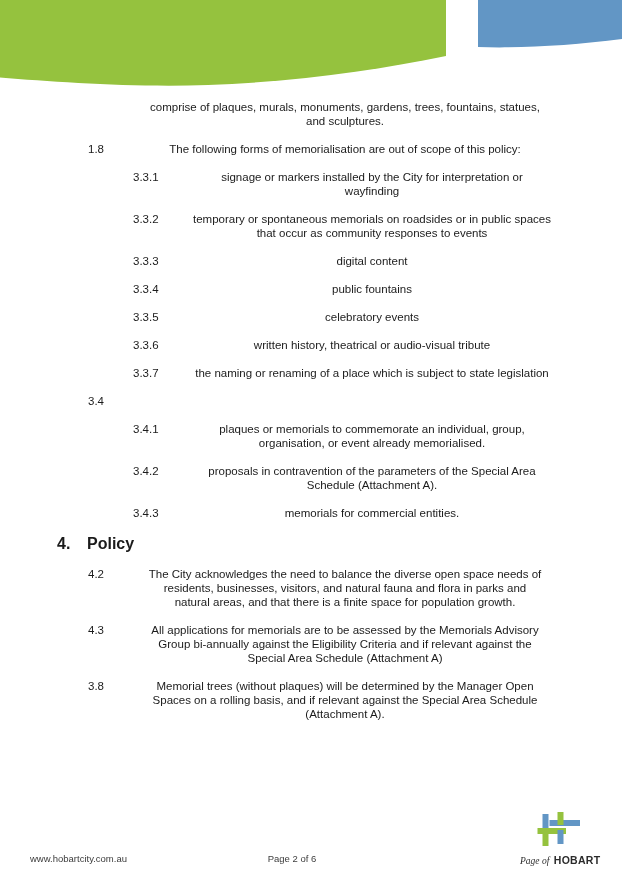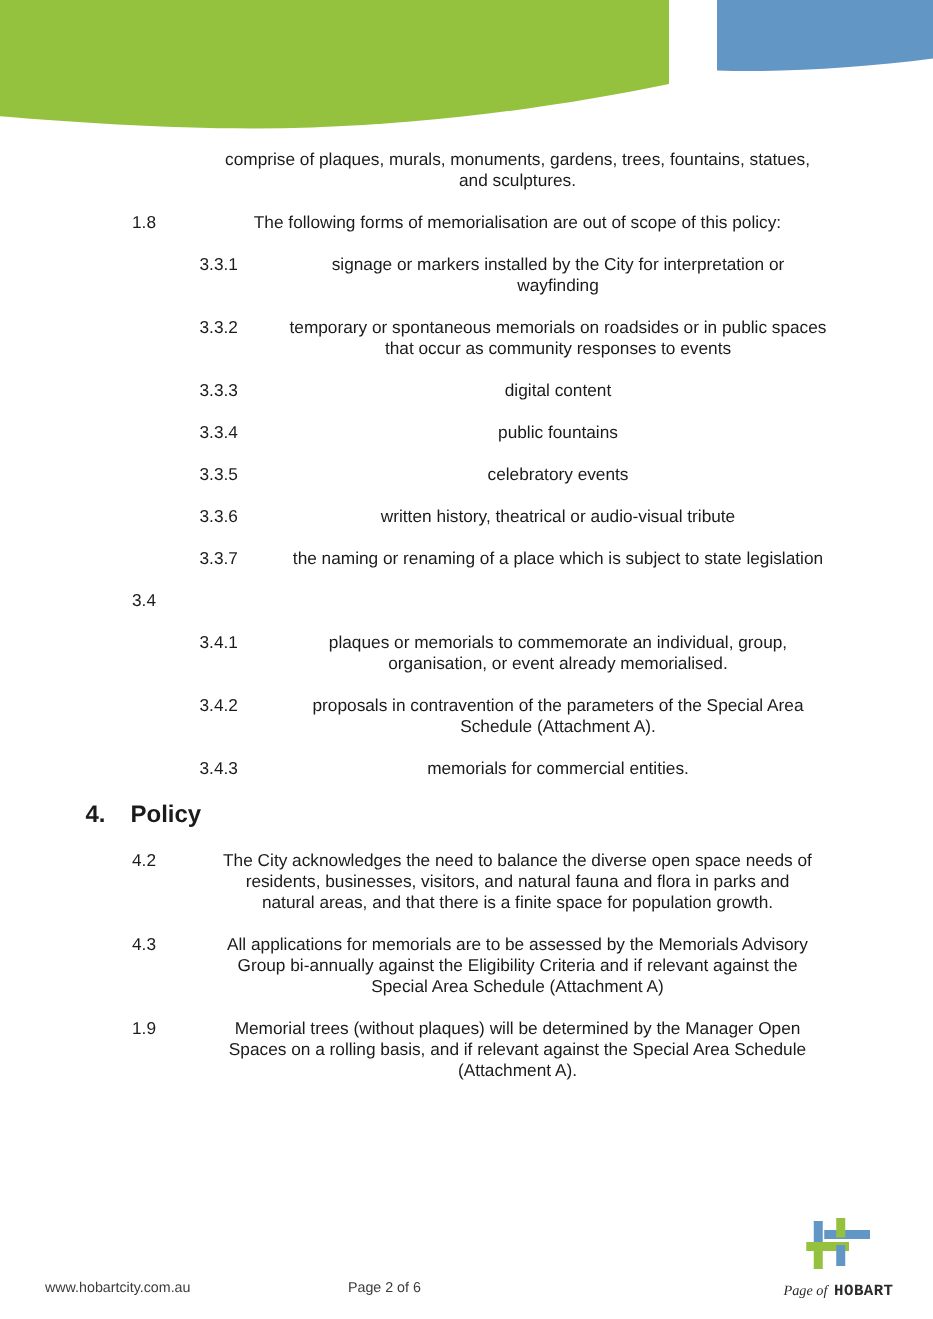--- a/index.html
+++ b/index.html
@@ -53,39 +53,39 @@
   .f-url {
     position: absolute;
     left: 30px; top: 837px;
     font-size: 9.5px;
     color: var(--footer-text, #3c3c3c);
   }
   .f-page {
     position: absolute;
     left: 232px; top: 837px;
     width: 120px;
-    text-align: left;
+    text-align: center;
     font-size: 9.5px;
     color: var(--footer-text, #3c3c3c);
   }
   .logo {
     position: absolute;
     right: 24px; top: 795px;
     width: 78px;
     text-align: center;
   }
   .logo-mark { display: block; margin: 0 auto 2px auto; }
   .logo-text { white-space: nowrap; color: #2b2b2b; }
   .logo-text .cityof {
     font-family: "Liberation Serif", serif;
     font-style: italic;
     font-size: 9.5px;
   }
   .logo-text .hobart {
-    font-family: Liberation Mono, monospace;
+    font-family: Liberation Sans, sans-serif;
     font-weight: bold;
     font-size: 10.5px;
     letter-spacing: 0.3px;
   }
 </style>
 </head>
 <body>
 
 <div class="page">
 
@@ -158,21 +158,21 @@
 residents, businesses, visitors, and natural fauna and flora in parks and
 natural areas, and that there is a finite space for population growth.</span>
         </div>
         <div class="clause lvl1">
           <span class="num">4.3</span>
           <span class="text">All applications for memorials are to be assessed by the Memorials Advisory
 Group bi-annually against the Eligibility Criteria and if relevant against the
 Special Area Schedule (Attachment A)</span>
         </div>
         <div class="clause lvl1">
-          <span class="num">1.9</span>
+          <span class="num">3.8</span>
           <span class="text">Memorial trees (without plaques) will be determined by the Manager Open
 Spaces on a rolling basis, and if relevant against the Special Area Schedule
 (Attachment A).</span>
         </div>
       </div>
   </div>
 
   <div class="footer">
     <span class="f-url">www.hobartcity.com.au</span>
     <span class="f-page">Page 2 of 6</span>

